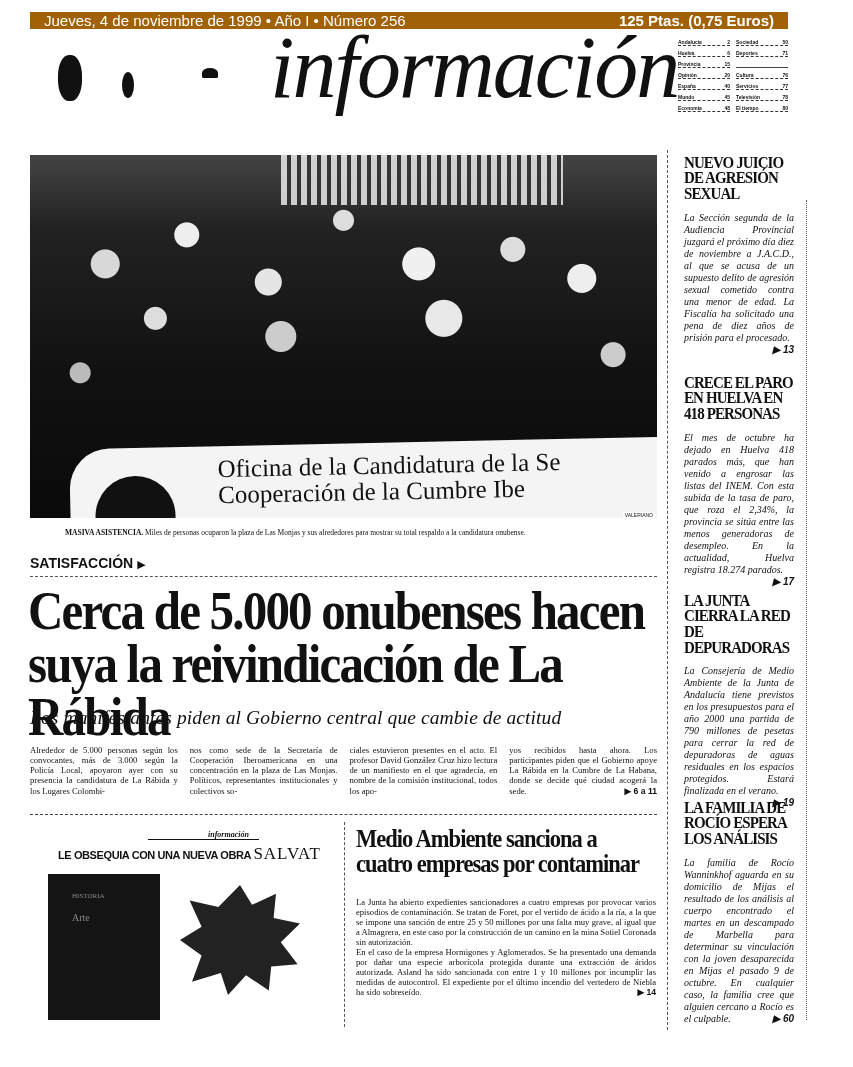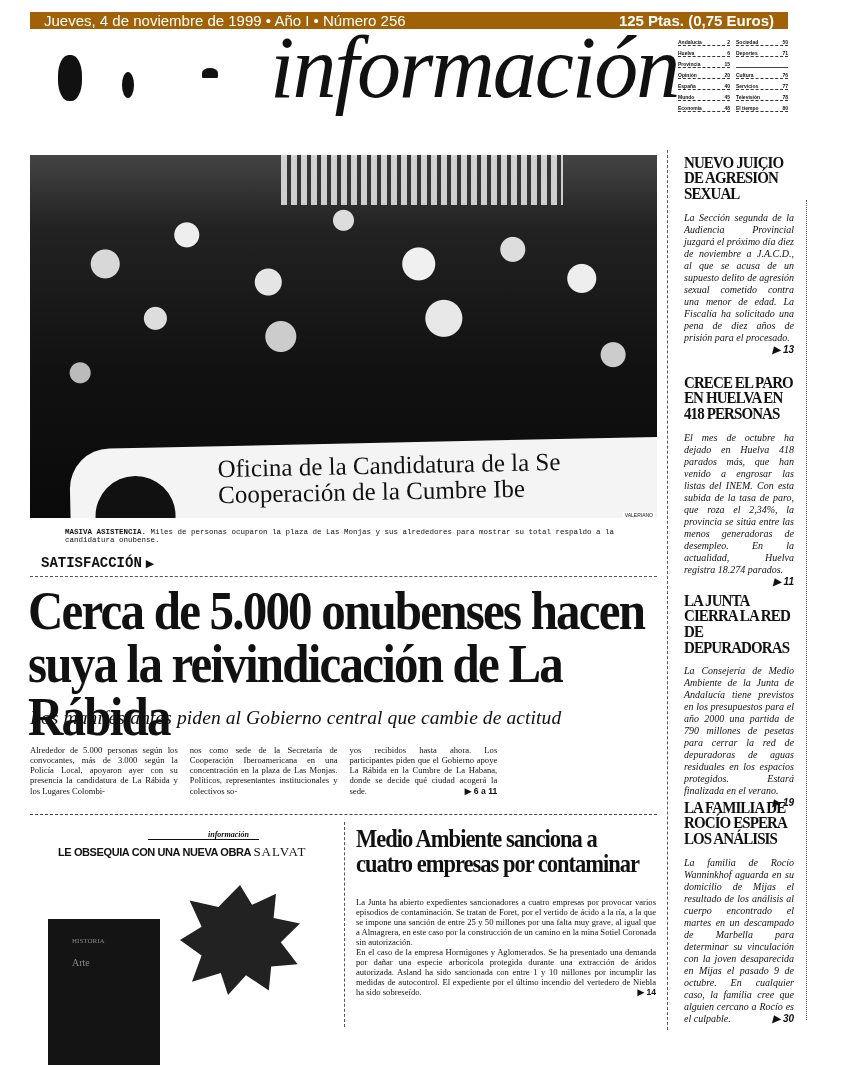--- a/index.html
+++ b/index.html
@@ -44,45 +44,45 @@
       linear-gradient(180deg, #444 0%, #222 20%, #111 60%, #0a0a0a 100%);
   }
   .photo .buildings { position: absolute; left: 40%; top: 0; width: 45%; height: 50px;
     background: repeating-linear-gradient(90deg, #eaeaea 0 6px, #333 6px 10px); opacity: 0.85; }
   .banner { position: absolute; left: 40px; top: 288px; width: 600px; height: 90px; background: #f4f4f4;
     border-radius: 40px 0 0 0; transform: rotate(-1.2deg); }
   .banner .seal { position: absolute; left: 25px; top: 28px; width: 80px; height: 80px; border-radius: 50%; background: #111; }
   .banner .text { position: absolute; left: 148px; top: 10px; font-family: "Liberation Serif", serif; font-size: 25px; line-height: 1.05; color: #111; white-space: nowrap; }
   .photo .credit { position: absolute; right: 2px; bottom: 0; font-family: "Liberation Sans", sans-serif; font-size: 5px; color: #111; background: #fff; padding: 0 2px; }
 
-  .caption { position: absolute; left: 30px; top: 528px; width: 627px; font-family: Liberation Mono, monospace; font-size: 7.5px; color: #111; padding-left: 35px; }
+  .caption { position: absolute; left: 30px; top: 528px; width: 627px; font-family: Liberation Serif, serif; font-size: 7.5px; color: #111; padding-left: 35px; }
   .caption b { font-weight: bold; }
 
   .kicker-line { position: absolute; left: 30px; top: 555px; width: 627px; font-size: 15px; display: flex; align-items: baseline; gap: 4px;
     border-bottom: 1px dashed #555; padding-bottom: 5px; }
-  .kicker-line .kicker { font-family: Liberation Mono, monospace; font-weight: bold; font-size: 14px; margin-left: 11px; }
+  .kicker-line .kicker { font-family: Liberation Sans, sans-serif; font-weight: bold; font-size: 14px; }
   .kicker-line .arrow { font-size: 11px; }
 
   .headline { position: absolute; left: 28px; top: 585px; width: 630px; font-family: "Liberation Serif", serif; font-weight: bold;
     font-size: 49px; line-height: 0.98; letter-spacing: -1.8px; transform: scaleY(1.1); transform-origin: top left; }
   .deck { position: absolute; left: 30px; top: 707px; width: 627px; font-style: italic; font-weight: normal; font-size: 19.5px; letter-spacing: 0.1px; }
 
   .body-cols { position: absolute; left: 30px; top: 745px; width: 627px; display: grid; grid-template-columns: repeat(4, 1fr); column-gap: 12px;
     font-size: 8.6px; line-height: 1.18; text-align: justify; }
   .body-cols p { hyphens: auto; }
   .ref { font-family: "Liberation Sans", sans-serif; font-weight: bold; float: right; }
 
   .sep-h { position: absolute; left: 30px; width: 627px; border-top: 1px dashed #444; }
 
   
   .promo { position: absolute; left: 30px; top: 830px; width: 310px; height: 205px; }
   .promo .brand { position: absolute; left: 118px; top: 0; font-style: italic; font-weight: bold; font-size: 8px; border-bottom: 1px solid #111; padding: 0 10px 0 60px; }
   .promo .offer { position: absolute; left: 28px; top: 14px; font-family: "Liberation Sans", sans-serif; font-size: 11px; font-weight: bold; letter-spacing: -0.4px; white-space: nowrap; }
-  .promo .offer .salvat { font-family: "Liberation Serif", serif; font-size: 13px; letter-spacing: 1px; font-weight: normal; text-align: right; }
-  .promo .book { position: absolute; left: 18px; top: 44px; width: 112px; height: 146px; background: #141414; margin-top: 45px; }
+  .promo .offer .salvat { font-family: "Liberation Serif", serif; font-size: 17px; letter-spacing: 1px; font-weight: normal; text-align: right; }
+  .promo .book { position: absolute; left: 18px; top: 44px; width: 112px; height: 146px; background: #141414; }
   .promo .book span { position: absolute; left: 24px; color: #888; font-size: 7px; }
   .promo .burst { position: absolute; left: 150px; top: 55px; width: 120px; height: 110px; background: #222;
     clip-path: polygon(50% 0, 60% 18%, 80% 8%, 78% 30%, 100% 35%, 84% 52%, 98% 72%, 76% 74%, 74% 96%, 55% 82%, 40% 100%, 34% 80%, 10% 88%, 18% 64%, 0 50%, 18% 38%, 8% 14%, 32% 20%); }
   .sep-v { position: absolute; width: 0; border-left: 1px dashed #555; }
 
   
   .story2-title { position: absolute; left: 356px; top: 828px; width: 300px; font-weight: bold; font-size: 22.5px; line-height: 1.02; letter-spacing: -1px; transform: scaleY(1.08); transform-origin: top left; }
   .story2-cols { position: absolute; left: 356px; top: 897px; width: 300px; display: grid; grid-template-columns: 1fr; column-gap: 12px;
     font-size: 8.6px; line-height: 1.17; text-align: justify; }
 
@@ -194,20 +194,21 @@
 
 <h1 class="headline">
   <div>Cerca de 5.000 onubenses hacen</div>
   <div>suya la reivindicación de La Rábida</div>
 </h1>
 <div class="deck">Los manifestantes piden al Gobierno central que cambie de actitud</div>
 
 <div class="body-cols">
   <p>Alrededor de 5.000 personas según los convocantes, más de 3.000 según la Policía Local, apoyaron ayer con su presencia la candidatura de La Rábida y los Lugares Colombi-</p>
   <p>nos como sede de la Secretaría de Cooperación Iberoamericana en una concentración en la plaza de Las Monjas. Políticos, representantes institucionales y colectivos so-</p>
+  <p>ciales estuvieron presentes en el acto. El profesor David González Cruz hizo lectura de un manifiesto en el que agradecía, en nombre de la comisión institucional, todos los apo-</p>
   <p><span>yos recibidos hasta ahora. Los participantes piden que el Gobierno apoye La Rábida en la Cumbre de La Habana, donde se decide qué ciudad acogerá la sede.</span> <span class="ref">▶ 6 a 11</span></p>
 </div>
 
 <div class="sep-h" style="top:814px;"></div>
 <div class="sep-v" style="left:344px; top:822px; height:205px;"></div>
 
 <div class="promo">
   <div class="brand">información</div>
   <div class="offer">
     <span>LE OBSEQUIA CON UNA NUEVA OBRA</span>
@@ -232,23 +233,23 @@
 <div class="sep-v" style="left:667px; top:150px; height:880px;"></div>
 <div class="sep-v" style="left:806px; top:200px; height:820px; border-left-style:dotted;"></div>
 
 <div class="sidebar">
   <div class="brief" style="top:0;">
     <h2>NUEVO JUICIO DE AGRESIÓN SEXUAL</h2>
     <p><span>La Sección segunda de la Audiencia Provincial juzgará el próximo día diez de noviembre a J.A.C.D., al que se acusa de un supuesto delito de agresión sexual cometido contra una menor de edad. La Fiscalía ha solicitado una pena de diez años de prisión para el procesado.</span> <span class="ref">▶ 13</span></p>
   </div>
   <div class="brief" style="top:220px;">
     <h2>CRECE EL PARO EN HUELVA EN 418 PERSONAS</h2>
-    <p><span>El mes de octubre ha dejado en Huelva 418 parados más, que han venido a engrosar las listas del INEM. Con esta subida de la tasa de paro, que roza el 2,34%, la provincia se sitúa entre las menos generadoras de desempleo. En la actualidad, Huelva registra 18.274 parados.</span> <span class="ref">▶ 11</span></p>
+    <p><span>El mes de octubre ha dejado en Huelva 418 parados más, que han venido a engrosar las listas del INEM. Con esta subida de la tasa de paro, que roza el 2,34%, la provincia se sitúa entre las menos generadoras de desempleo. En la actualidad, Huelva registra 18.274 parados.</span> <span class="ref">▶ 17</span></p>
   </div>
   <div class="brief" style="top:438px;">
     <h2>LA JUNTA CIERRA LA RED DE DEPURADORAS</h2>
     <p><span>La Consejería de Medio Ambiente de la Junta de Andalucía tiene previstos en los presupuestos para el año 2000 una partida de 790 millones de pesetas para cerrar la red de depuradoras de aguas residuales en los espacios protegidos. Estará finalizada en el verano.</span> <span class="ref">▶ 19</span></p>
   </div>
   <div class="brief" style="top:645px;">
     <h2>LA FAMILIA DE ROCÍO ESPERA LOS ANÁLISIS</h2>
-    <p><span>La familia de Rocío Wanninkhof aguarda en su domicilio de Mijas el resultado de los análisis al cuerpo encontrado el martes en un descampado de Marbella para determinar su vinculación con la joven desaparecida en Mijas el pasado 9 de octubre. En cualquier caso, la familia cree que alguien cercano a Rocío es el culpable.</span> <span class="ref">▶ 30</span></p>
+    <p><span>La familia de Rocío Wanninkhof aguarda en su domicilio de Mijas el resultado de los análisis al cuerpo encontrado el martes en un descampado de Marbella para determinar su vinculación con la joven desaparecida en Mijas el pasado 9 de octubre. En cualquier caso, la familia cree que alguien cercano a Rocío es el culpable.</span> <span class="ref">▶ 60</span></p>
   </div>
 </div>
 
 </body></html>

